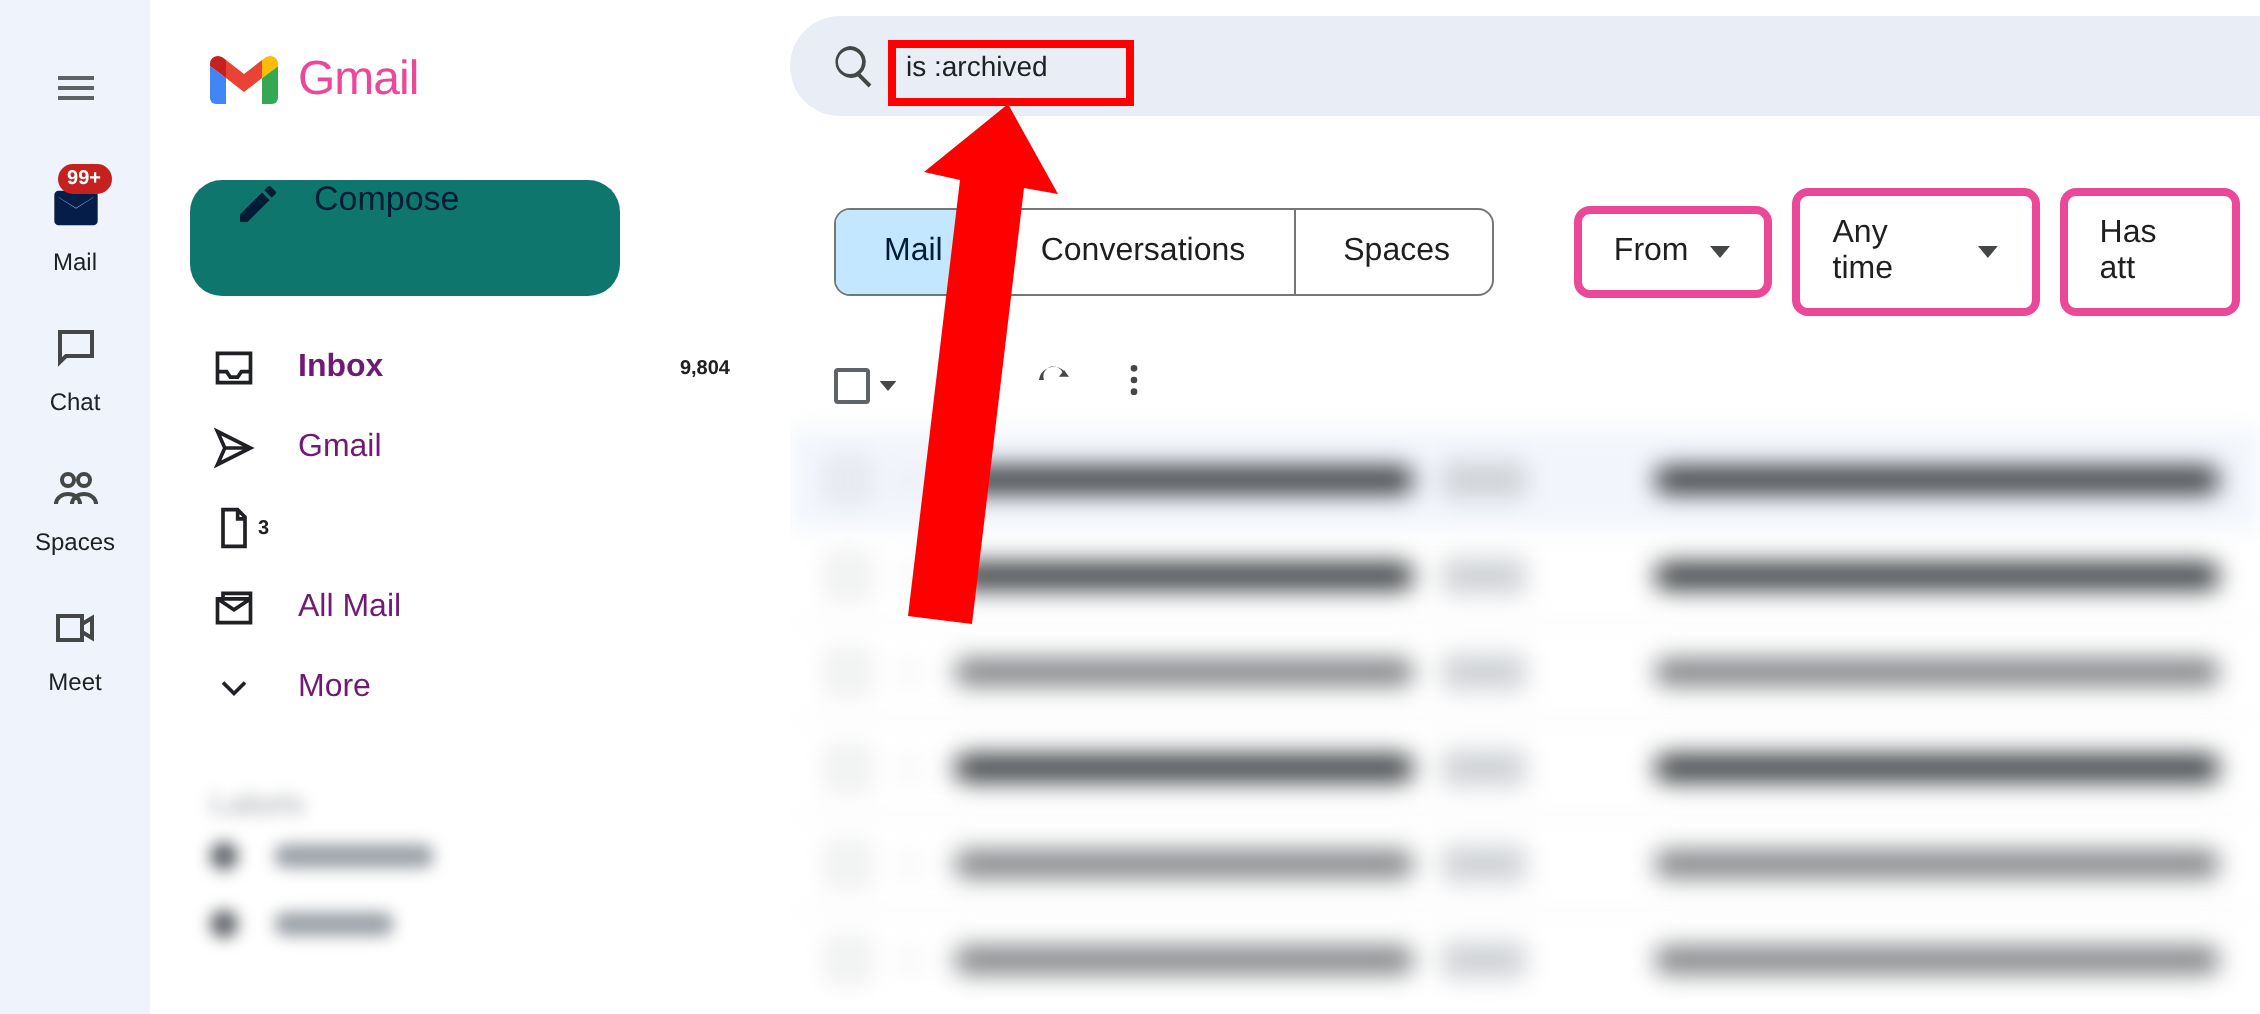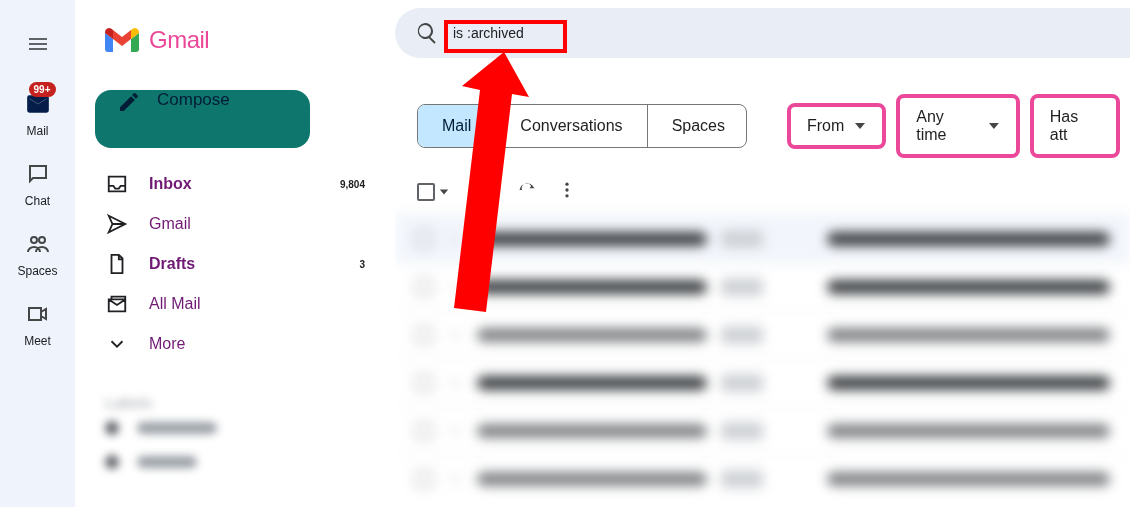--- a/index.html
+++ b/index.html
@@ -141,21 +141,20 @@
         </svg>
       </div>
     <span class="name">Gmail</span>
   </div>
   <div class="folder bold">
     <div class="ic">
         <svg width="22" height="22" viewBox="0 0 24 24">
           <path fill="none" stroke="#202124" stroke-width="2" d="M6 2h8l4 4v16H6zM14 2v5h5"></path>
         </svg>
       </div>
-    <span class="name">Drafts</span>
     <span class="count">3</span>
   </div>
   <div class="folder">
     <div class="ic">
         <svg width="22" height="22" viewBox="0 0 24 24">
           <path fill="none" stroke="#202124" stroke-width="2" d="M3 7h18v13H3zM3 7l9 6 9-6M6 7V4h15v10"></path>
         </svg>
       </div>
     <span class="name">All Mail</span>
   </div>

